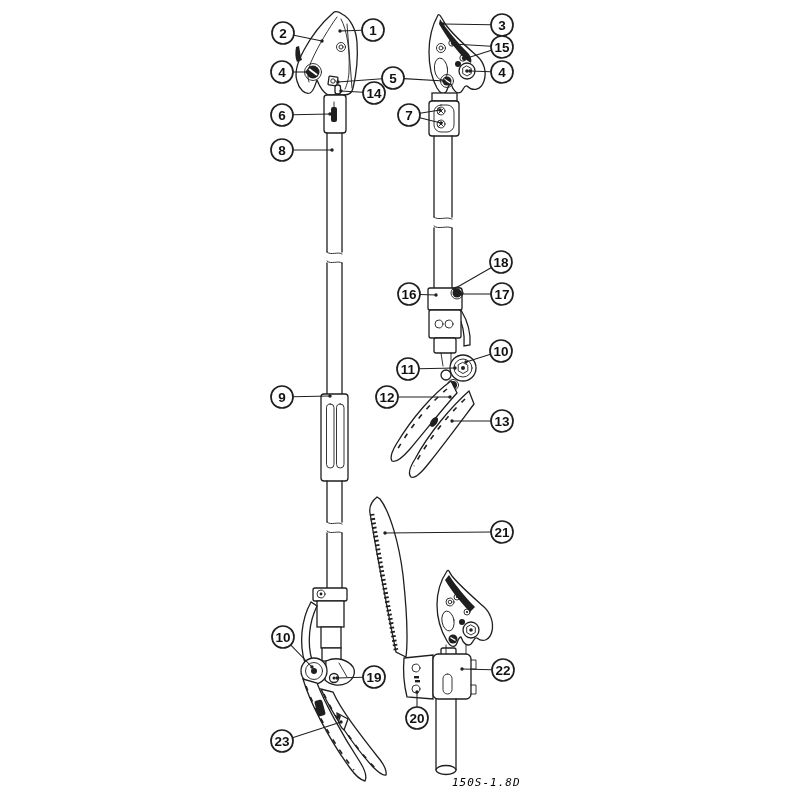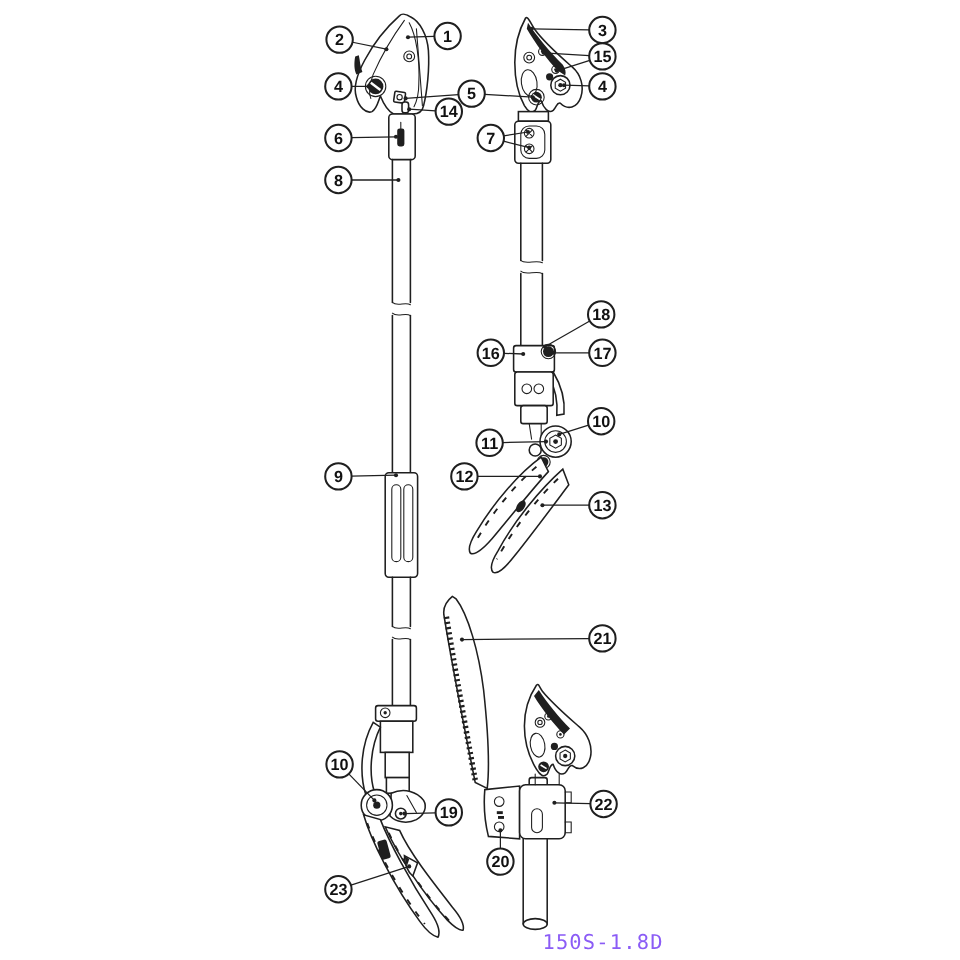--- a/index.html
+++ b/index.html
@@ -11,21 +11,21 @@
   .fill-dark{fill:#1f1f1f;stroke:none;}
   .fill-white{fill:#ffffff;stroke:#1f1f1f;stroke-width:1.3;}
   .teeth{fill:none;stroke:#1f1f1f;stroke-width:4.6;stroke-dasharray:1.8 2.6;}
   .grip-dash{fill:none;stroke:#1f1f1f;stroke-width:1.6;stroke-dasharray:5 7;}
   .leader{stroke:#1f1f1f;stroke-width:1.05;}
   .leader-dot{fill:#1f1f1f;}
   .callout-circle{fill:#ffffff;stroke:#1f1f1f;stroke-width:1.7;}
   .callout-num{font-family:"Liberation Sans",sans-serif;font-size:13.5px;font-weight:bold;
                fill:#111;text-anchor:middle;}
   #model-label{position:absolute;left:452px;top:776px;font-family:"DejaVu Sans Mono",monospace;
-               font-size:17px;letter-spacing:1px;color:#8b5cf6;}
+               font-size:11px;letter-spacing:1px;color:#000000;font-style:italic;}
 </style>
 </head>
 <body>
 
 <div id="stage">
   <svg id="diagram-svg" width="800" height="800" viewBox="0 0 800 800">
 
     <g>
 
       <g>

